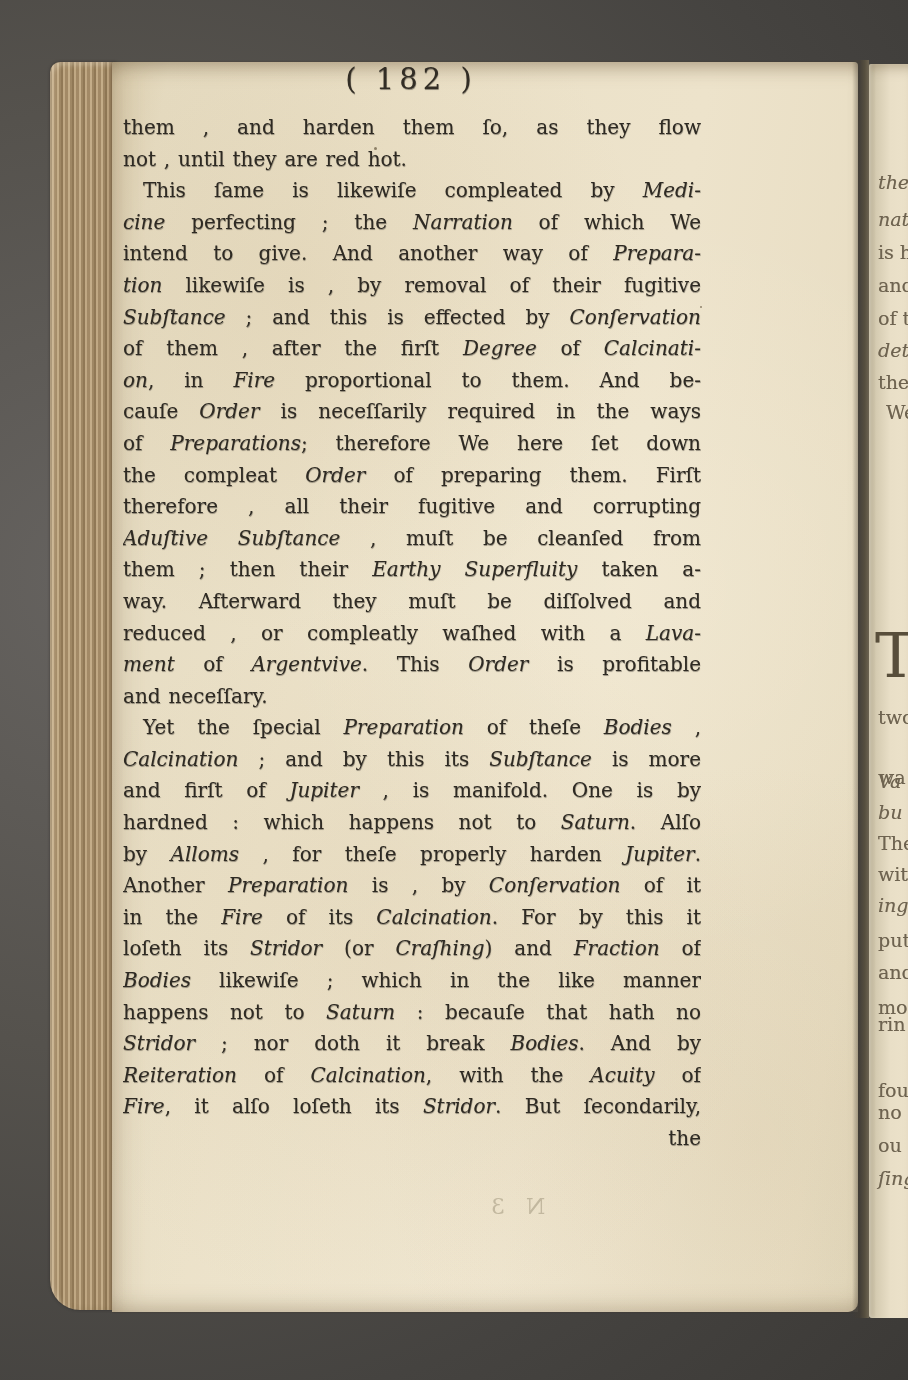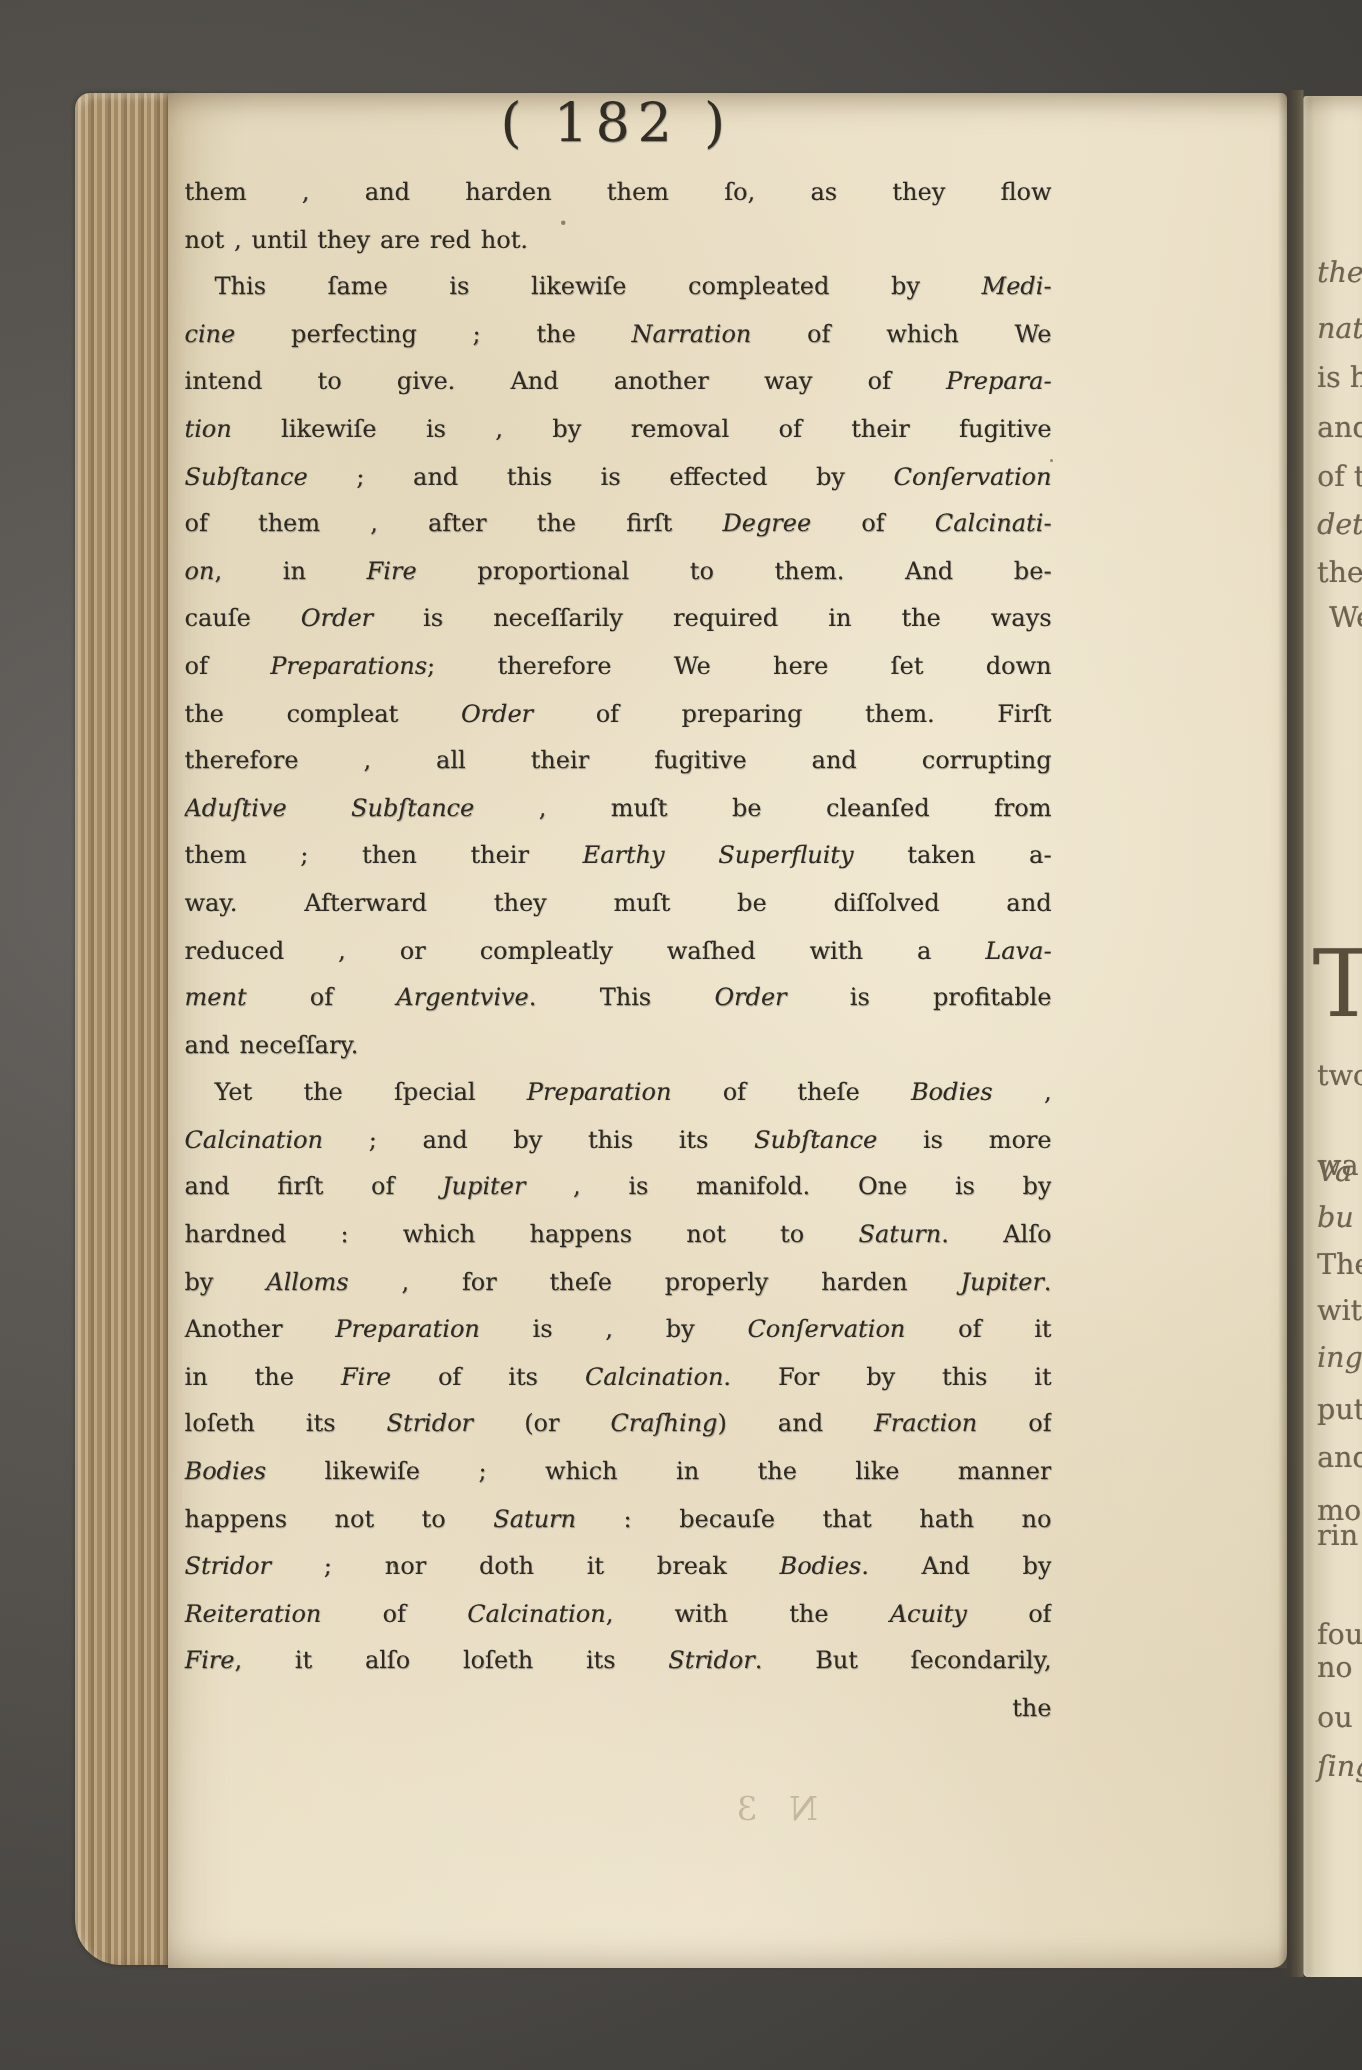--- a/index.html
+++ b/index.html
@@ -25,23 +25,23 @@
       inset 24px 0 34px -24px rgba(120,95,60,.38);}
   .mottle{position:absolute;inset:0;pointer-events:none;
     background:radial-gradient(circle at 25% 18%, rgba(196,172,128,.16), transparent 30%),
       radial-gradient(circle at 72% 42%, rgba(255,250,235,.22), transparent 42%),
       radial-gradient(circle at 38% 72%, rgba(190,165,120,.13), transparent 36%),
       radial-gradient(circle at 86% 86%, rgba(180,155,110,.12), transparent 30%),
       radial-gradient(circle at 55% 95%, rgba(255,250,238,.18), transparent 35%);}
   .speck{position:absolute;border-radius:50%;background:rgba(80,66,44,.6);}
   
   .page-number{position:absolute;left:123px;top:62px;width:576px;text-align:center;
-    font-size:36px;letter-spacing:5px;color:#322d25;text-shadow:.4px .5px .7px rgba(46,42,35,.5);}
+    font-size:29px;letter-spacing:5px;color:#322d25;text-shadow:.4px .5px .7px rgba(46,42,35,.5);}
   .text-block{position:absolute;left:123px;top:112px;width:578px;color:#2e2a23;}
-  .line{height:31.6px;line-height:31.6px;font-size:16px;white-space:nowrap;overflow:hidden;
+  .line{height:31.6px;line-height:31.6px;font-size:20px;white-space:nowrap;overflow:hidden;
     text-align:justify;text-align-last:justify;word-spacing:1.5px;
     text-shadow:.4px .5px .7px rgba(46,42,35,.45);}
   .line i{font-style:italic;}
   .line.align-left{text-align-last:left;}
   .line.align-right{text-align-last:right;}
   .line.indent{text-indent:20px;}
   
   .bleed{position:absolute;left:372px;top:1132px;transform:scaleX(-1);
     font-size:22px;letter-spacing:7px;color:rgba(100,88,62,.30);}
   

